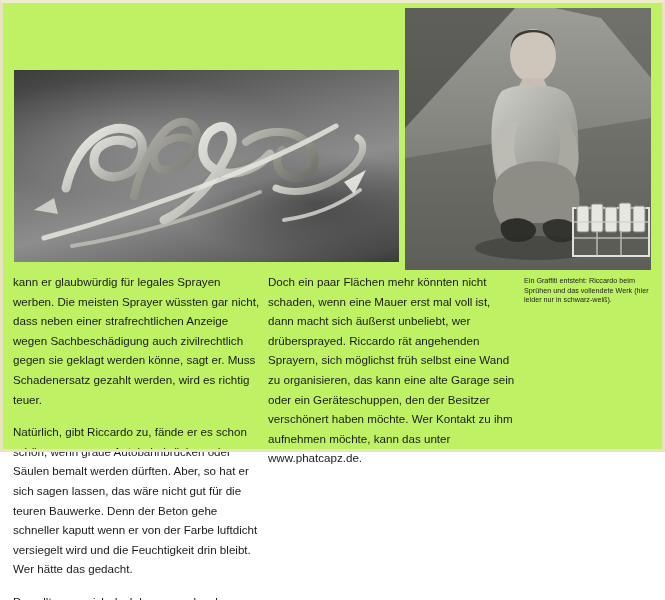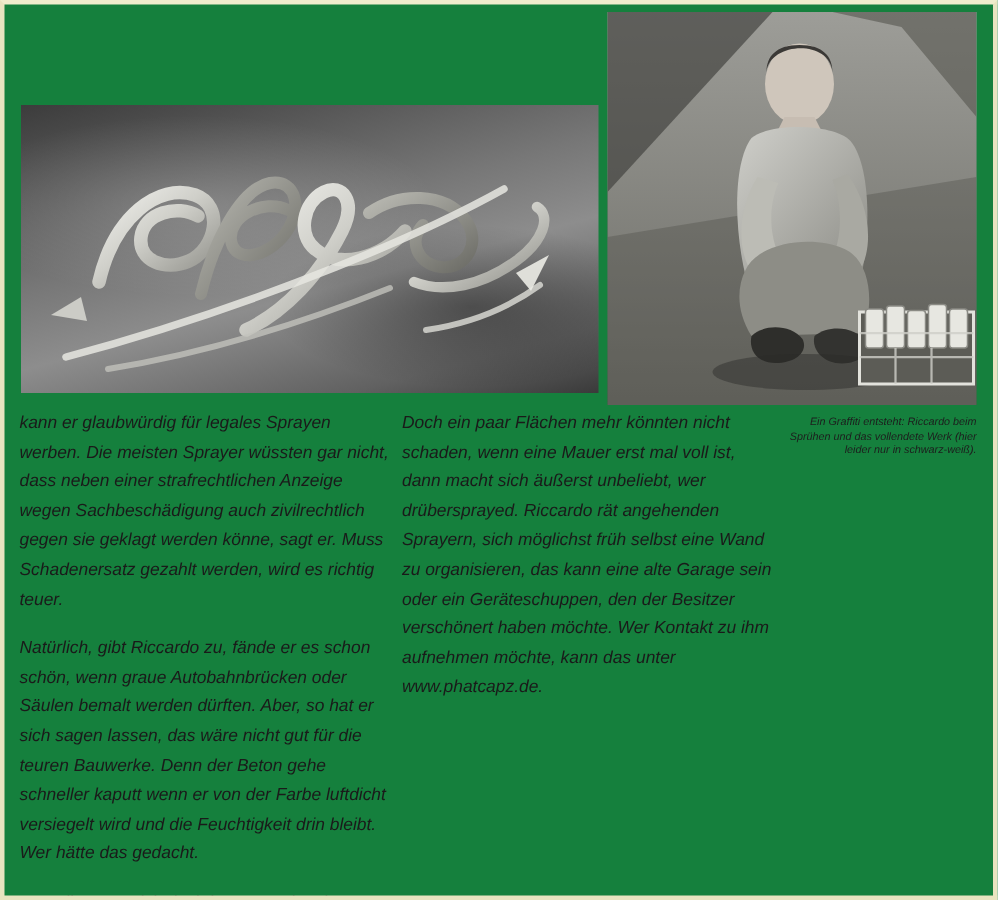--- a/index.html
+++ b/index.html
@@ -9,24 +9,23 @@
   }
   body {
     width: 665px;
     height: 600px;
     font-family: "Liberation Sans", sans-serif;
     overflow: hidden;
   }
   #page {
     position: relative;
     width: 665px;
-    height: 600px;
-    background: #15803d;
+    height: 452px;
+    background: #bef264;
     box-sizing: border-box;
-    font-style: italic;
   }
   
   #page::after {
     content: "";
     position: absolute;
     left: 0; top: 0; right: 0; bottom: 0;
     border: 3px solid #e8e4c0;
     border-top-color: #efeccc;
     pointer-events: none;
   }
@@ -97,21 +96,20 @@
   }
   #caption {
     position: absolute;
     left: 524px;
     top: 276px;
     width: 127px;
     font-family: "Liberation Sans", sans-serif;
     font-size: 7.2px;
     line-height: 9.6px;
     color: #1d1d1d;
-    text-align: right;
   }
   #caption p { margin: 0; }
 </style>
 </head>
 <body>
 
 <div id="page">
 
   <div class="photo" id="photo-graffiti">
     <div class="wall-shade"></div>

